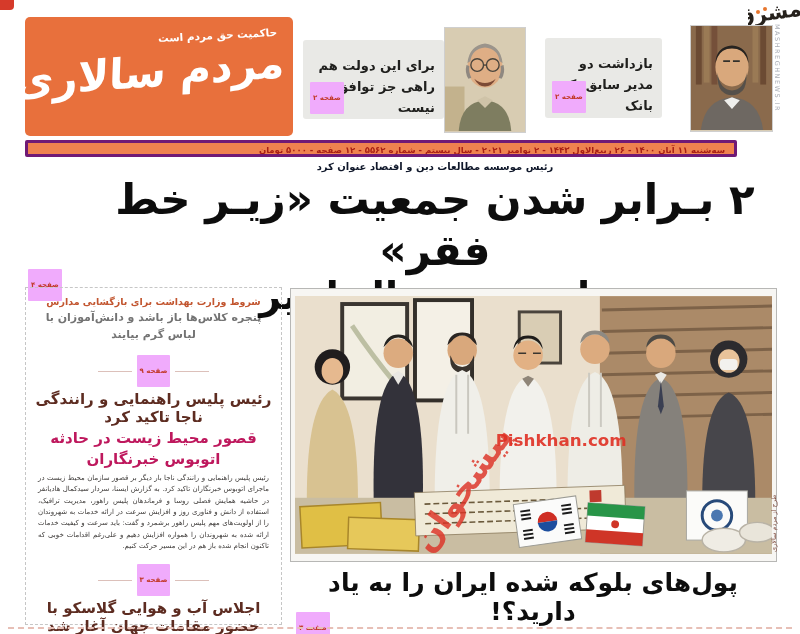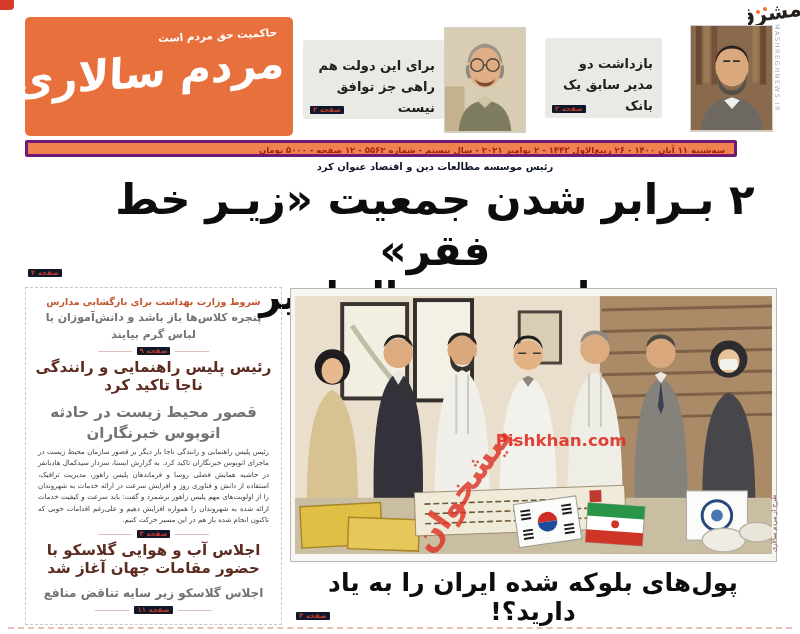--- a/index.html
+++ b/index.html
@@ -33,21 +33,21 @@
   .teaser-box {
     position:absolute; background:#e9e9e6; border-radius:3px;
   }
   .teaser-box.mid   { left:303px; top:40px; width:141px; height:79px; }
   .teaser-box.right { left:545px; top:38px; width:117px; height:80px; }
   .teaser-title {
     position:absolute; top:16px; right:9px; left:15px; text-align:right;
     font-size:13px; font-weight:bold; line-height:1.6; color:#20201e;
   }
   .pg {
-    font-size:7px; color:#c23a2b; background:#0f172a; padding:0 3px;
+    font-size:7px; color:#c23a2b; background:#f0abfc; padding:12px 3px;
     border-radius:1px; font-weight:bold; white-space:nowrap;
   }
   .teaser-pg { position:absolute; bottom:5px; left:7px; }
   .teaser-photo { position:absolute; border:1px solid #cfcfcf; overflow:hidden; background:#d8ccb4; }
   .teaser-photo.mid   { left:444px; top:27px; width:82px; height:106px; }
   .teaser-photo.right { left:690px; top:25px; width:83px; height:107px; }
   
   .corner-logo {
     position:absolute; left:748px; top:4px; width:54px; height:34px; overflow:hidden;
   }
@@ -74,26 +74,26 @@
   .lead-h2 { font-size:38px; font-weight:bold; color:#0d0d0d; line-height:1.1; letter-spacing:-1px; }
   .lead-pg { position:absolute; left:28px; top:269px; }
   
   .left-col {
     position:absolute; left:25px; top:287px; width:257px; height:338px;
     border:1px dashed #c6c6c6; padding:8px 6px 4px; text-align:center;
   }
   .kick1 { font-size:9.5px; font-weight:bold; color:#c2552f; }
   .kick  { font-size:15px; font-weight:bold; color:#5d2c21; margin-top:1px; }
   .t-big { font-size:11px; font-weight:bold; color:#737373; line-height:1.55; margin-top:2px; }
-  .t-med { font-size:15px;  font-weight:bold; color:#737373; line-height:1.4; margin-top:8px; }
+  .t-med { font-size:15px;  font-weight:bold; color:#be185d; line-height:1.4; margin-top:2px; }
   .body-txt {
     margin-top:3px; padding:0 6px; font-size:7px; line-height:1.62;
     color:#3d3a38; text-align:justify; text-align-last:right;
   }
-  .div-row { display:flex; align-items:center; justify-content:center; gap:5px; margin:4px 0 3px;text-decoration:underline; }
+  .div-row { display:flex; align-items:center; justify-content:center; gap:5px; margin:12px 0 3px; }
   .div-row .hl { width:34px; border-top:1px solid #dcc0ba; height:0; }
   
   .photo-frame {
     position:absolute; left:290px; top:288px; width:487px; height:274px;
     border:1px solid #b7b7b5; background:#f7f6f3; padding:4px;
   }
   .photo-frame svg { display:block; width:477px; height:264px; }
   .photo-credit {
     position:absolute; left:770px; top:552px; transform:rotate(-90deg);
     transform-origin:left top; font-size:6.5px; color:#86564a; white-space:nowrap;

